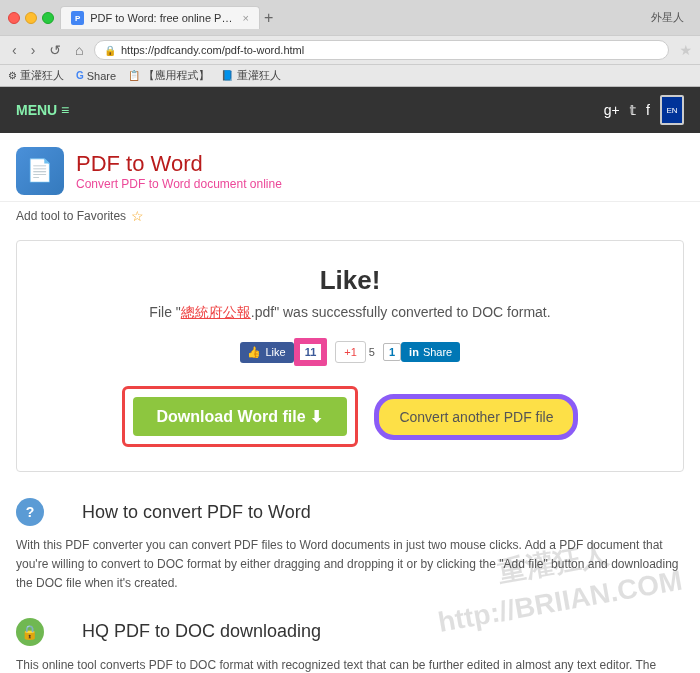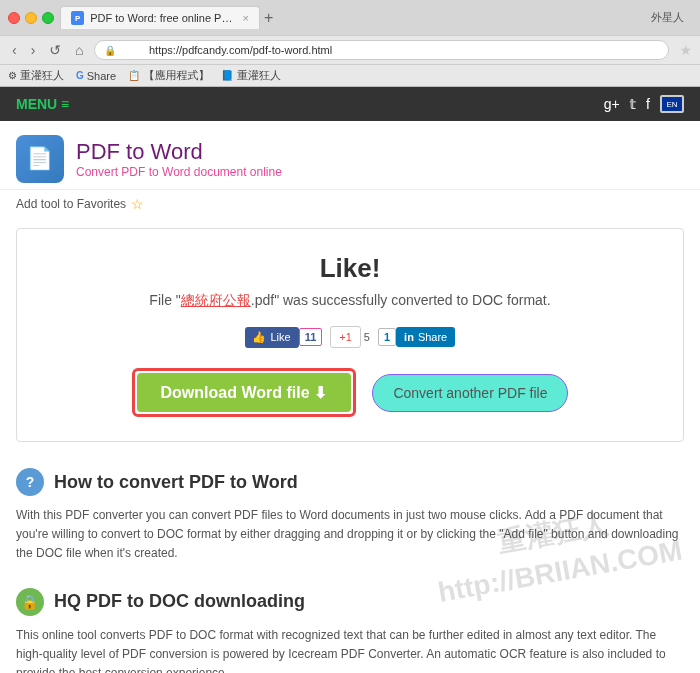--- a/index.html
+++ b/index.html
@@ -19,73 +19,73 @@
     .tab-title { font-size: 11px; color: #333; white-space: nowrap; overflow: hidden; text-overflow: ellipsis; }
     .tab-close { color: #999; font-size: 11px; cursor: pointer; }
     .new-tab-btn { color: #666; font-size: 16px; margin-left: 4px; cursor: pointer; }
     .outer-label { margin-left: auto; font-size: 11px; color: #555; padding-right: 8px; }
 
     .address-bar { background: #e8e8e8; padding: 4px 8px; display: flex; align-items: center; gap: 6px; border-top: 1px solid #ccc; }
     .nav-btn { background: none; border: none; color: #666; font-size: 14px; cursor: pointer; padding: 2px 4px; }
     .nav-btn:disabled { color: #bbb; }
     .address-input { flex: 1; background: white; border: 1px solid #ccc; border-radius: 10px; padding: 3px 10px; font-size: 11px; display: flex; align-items: center; gap: 4px; }
     .lock-icon { color: #5a9a5a; font-size: 10px; }
-    .url-text { font-size: 11px; color: #333; margin-left: 28px; }
+    .url-text { font-size: 11px; color: #333; }
     .star-btn { color: #ccc; font-size: 14px; margin-left: 4px; }
 
     .bookmarks-bar { background: #e8e8e8; padding: 3px 8px; display: flex; align-items: center; gap: 12px; border-top: 1px solid #ccc; font-size: 11px; }
     .bookmark-item { color: #444; cursor: pointer; white-space: nowrap; display: flex; align-items: center; gap: 3px; }
     .bookmark-item .bk-icon { font-size: 10px; }
 
     
     .page-content { background: white; min-height: 540px; }
 
     
     .top-nav { background: #333; color: white; padding: 8px 16px; display: flex; align-items: center; justify-content: space-between; }
-    .menu-btn { color: #22c55e; font-size: 14px; font-weight: bold; display: flex; align-items: center; gap: 6px; cursor: pointer; }
+    .menu-btn { color: #86efac; font-size: 14px; font-weight: bold; display: flex; align-items: center; gap: 6px; cursor: pointer; }
     .nav-icons { display: flex; align-items: center; gap: 10px; }
     .nav-icon { color: white; font-size: 14px; cursor: pointer; text-decoration: none; }
-    .lang-flag { background: #003399; color: white; border: 2px solid #ccc; border-radius: 2px; width: 24px; height: 18px; display: flex; align-items: center; justify-content: center; font-size: 8px; }
+    .lang-flag { background: #003399; color: white; border: 2px solid #ccc; border-radius: 2px; width: 24px; height: 30px; display: flex; align-items: center; justify-content: center; font-size: 8px; }
 
     
     .page-header { padding: 14px 16px 6px; display: flex; align-items: center; gap: 12px; border-bottom: 1px solid #eee; }
     .app-icon { width: 48px; height: 48px; background: linear-gradient(135deg, #4a90d9, #357abd); border-radius: 8px; display: flex; align-items: center; justify-content: center; }
     .app-icon-inner { color: white; font-size: 22px; }
-    .app-title h1 { font-size: 22px; font-weight: normal; color: #701a75; }
+    .app-title h1 { font-size: 22px; font-weight: normal; color: #b91c1c; }
     .app-title p { font-size: 12px; color: #ec4899; }
 
     .favorites-bar { padding: 6px 16px; font-size: 12px; color: #555; display: flex; align-items: center; gap: 5px; }
     .fav-star { color: #f5a623; font-size: 14px; }
 
     
     .main-card { margin: 10px 16px; border: 1px solid #ddd; border-radius: 4px; padding: 24px; }
     .done-title { text-align: center; font-size: 26px; font-weight: bold; color: #333; margin-bottom: 8px; }
     .done-subtitle { text-align: center; font-size: 14px; color: #555; margin-bottom: 16px; }
     .done-subtitle .filename { color: #e44; text-decoration: underline; }
 
     .social-row { display: flex; align-items: center; justify-content: center; gap: 8px; margin-bottom: 20px; }
     .fb-like { background: #3b5998; color: white; border: none; border-radius: 3px; padding: 4px 8px; font-size: 11px; display: flex; align-items: center; gap: 4px; cursor: pointer; }
-    .fb-count { background: white; color: #3b5998; border: 1px solid #ec4899; border-radius: 2px; padding: 2px 5px; font-size: 11px; font-weight: bold; }
+    .fb-count { background: white; color: #3b5998; border: 6px solid #ec4899; border-radius: 2px; padding: 2px 5px; font-size: 11px; font-weight: bold; }
     .gplus { background: white; border: 1px solid #ccc; border-radius: 3px; padding: 4px 8px; font-size: 11px; color: #e44; cursor: pointer; }
     .gplus-count { font-size: 11px; color: #555; }
     .linkedin { background: #0077b5; color: white; border: none; border-radius: 3px; padding: 4px 8px; font-size: 11px; cursor: pointer; display: flex; align-items: center; gap: 4px; }
     .li-count { background: white; color: #0077b5; border: 1px solid #bbb; border-radius: 2px; padding: 2px 5px; font-size: 11px; font-weight: bold; }
 
     .action-row { display: flex; align-items: center; justify-content: center; gap: 16px; }
-    .download-btn-wrapper { border: 3px solid #e44; border-radius: 6px; padding: 2px; }
+    .download-btn-wrapper { border: 3px solid #e44; border-radius: 6px; padding: 8px; }
     .download-btn { background: #8dc63f; color: white; border: none; border-radius: 4px; padding: 10px 24px; font-size: 16px; font-weight: bold; cursor: pointer; display: flex; align-items: center; gap: 8px; }
-    .convert-btn { background: #5eead4; color: #555; border: 1px solid #8b5cf6; border-radius: 20px; padding: 10px 20px; font-size: 14px; cursor: pointer; }
+    .convert-btn { background: #fde047; color: #555; border: 5px solid #8b5cf6; border-radius: 20px; padding: 10px 20px; font-size: 14px; cursor: pointer; }
 
     
     .section { padding: 16px 16px 8px; }
     .section-header { display: flex; align-items: center; gap: 10px; margin-bottom: 10px; }
     .section-icon { width: 28px; height: 28px; border-radius: 50%; display: flex; align-items: center; justify-content: center; color: white; font-size: 14px; font-weight: bold; }
     .icon-blue { background: #5b9bd5; }
     .icon-green { background: #70b852; }
-    .section-title { font-size: 18px; color: #333; font-weight: bold; }
+    .section-title { font-size: 18px; color: #333; font-weight: normal; margin-left: 28px; }
     .section-text { font-size: 12px; color: #555; line-height: 1.6; }
 
     
     .watermark { position: absolute; right: 20px; bottom: 100px; opacity: 0.15; font-size: 28px; color: #333; font-weight: bold; transform: rotate(-10deg); pointer-events: none; user-select: none; text-align: center; line-height: 1.4; }
 
     .page-wrapper { position: relative; overflow: hidden; }
   </style>
 </head>
 <body>
 

